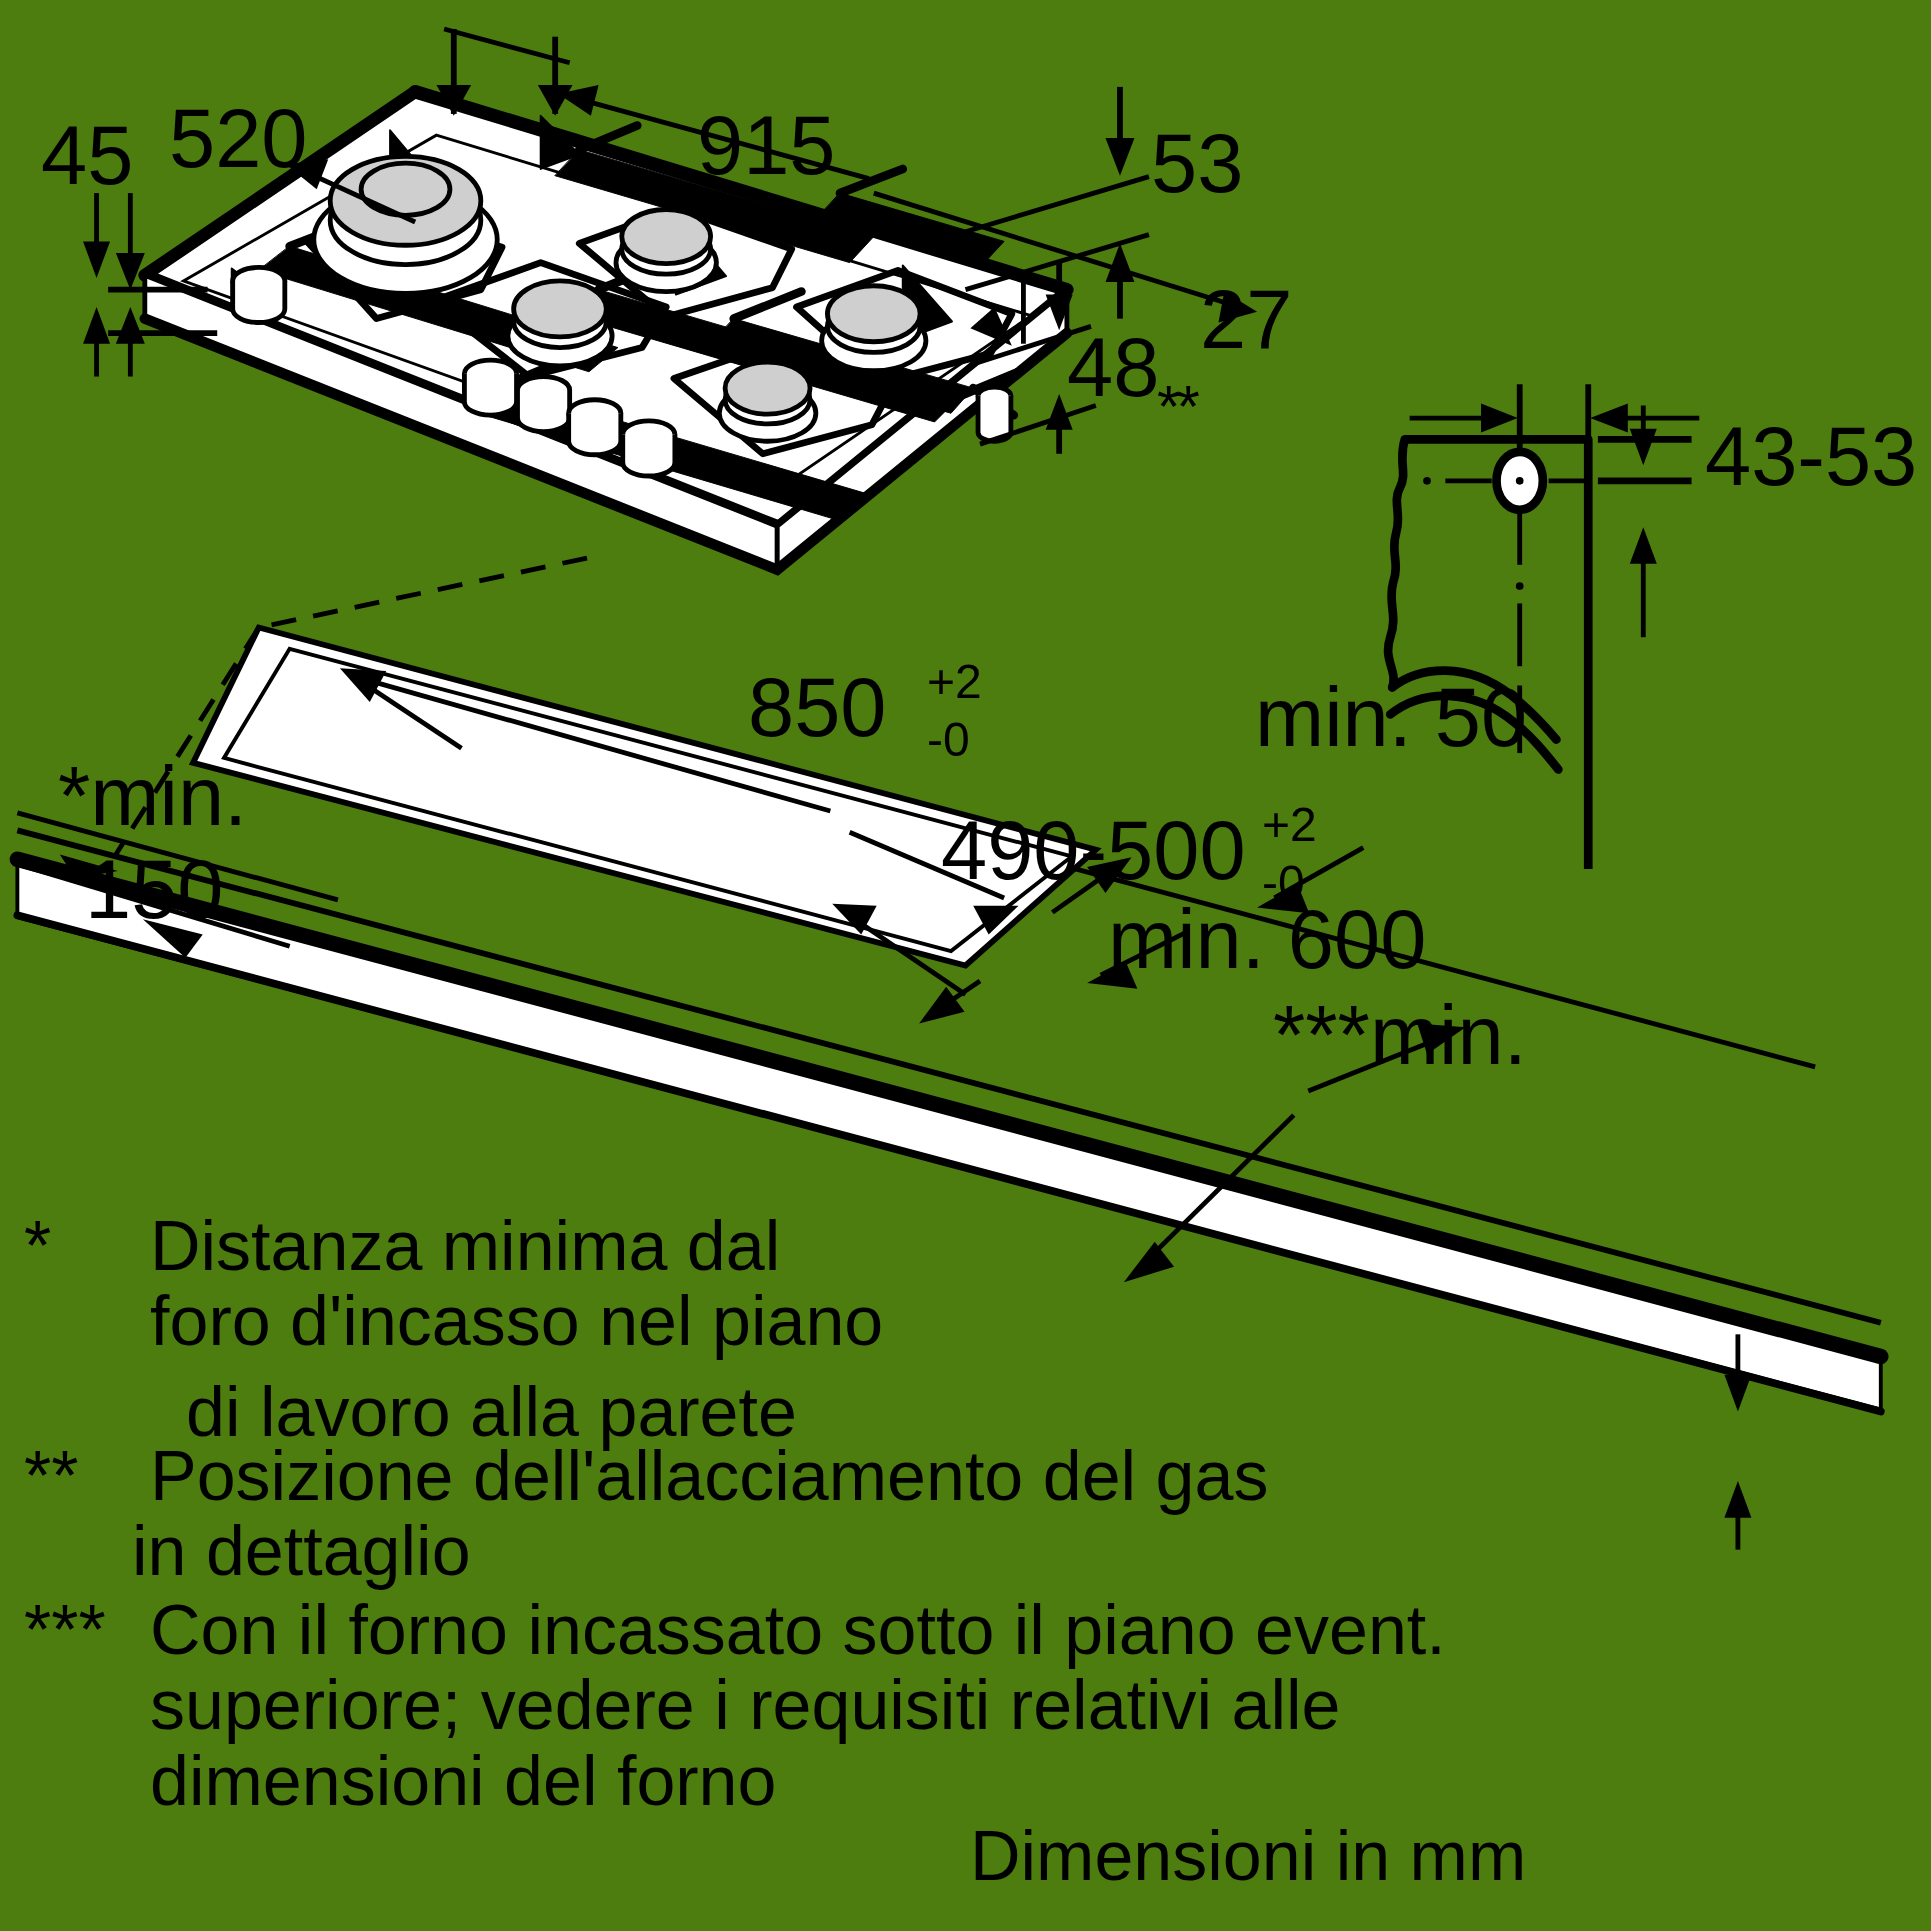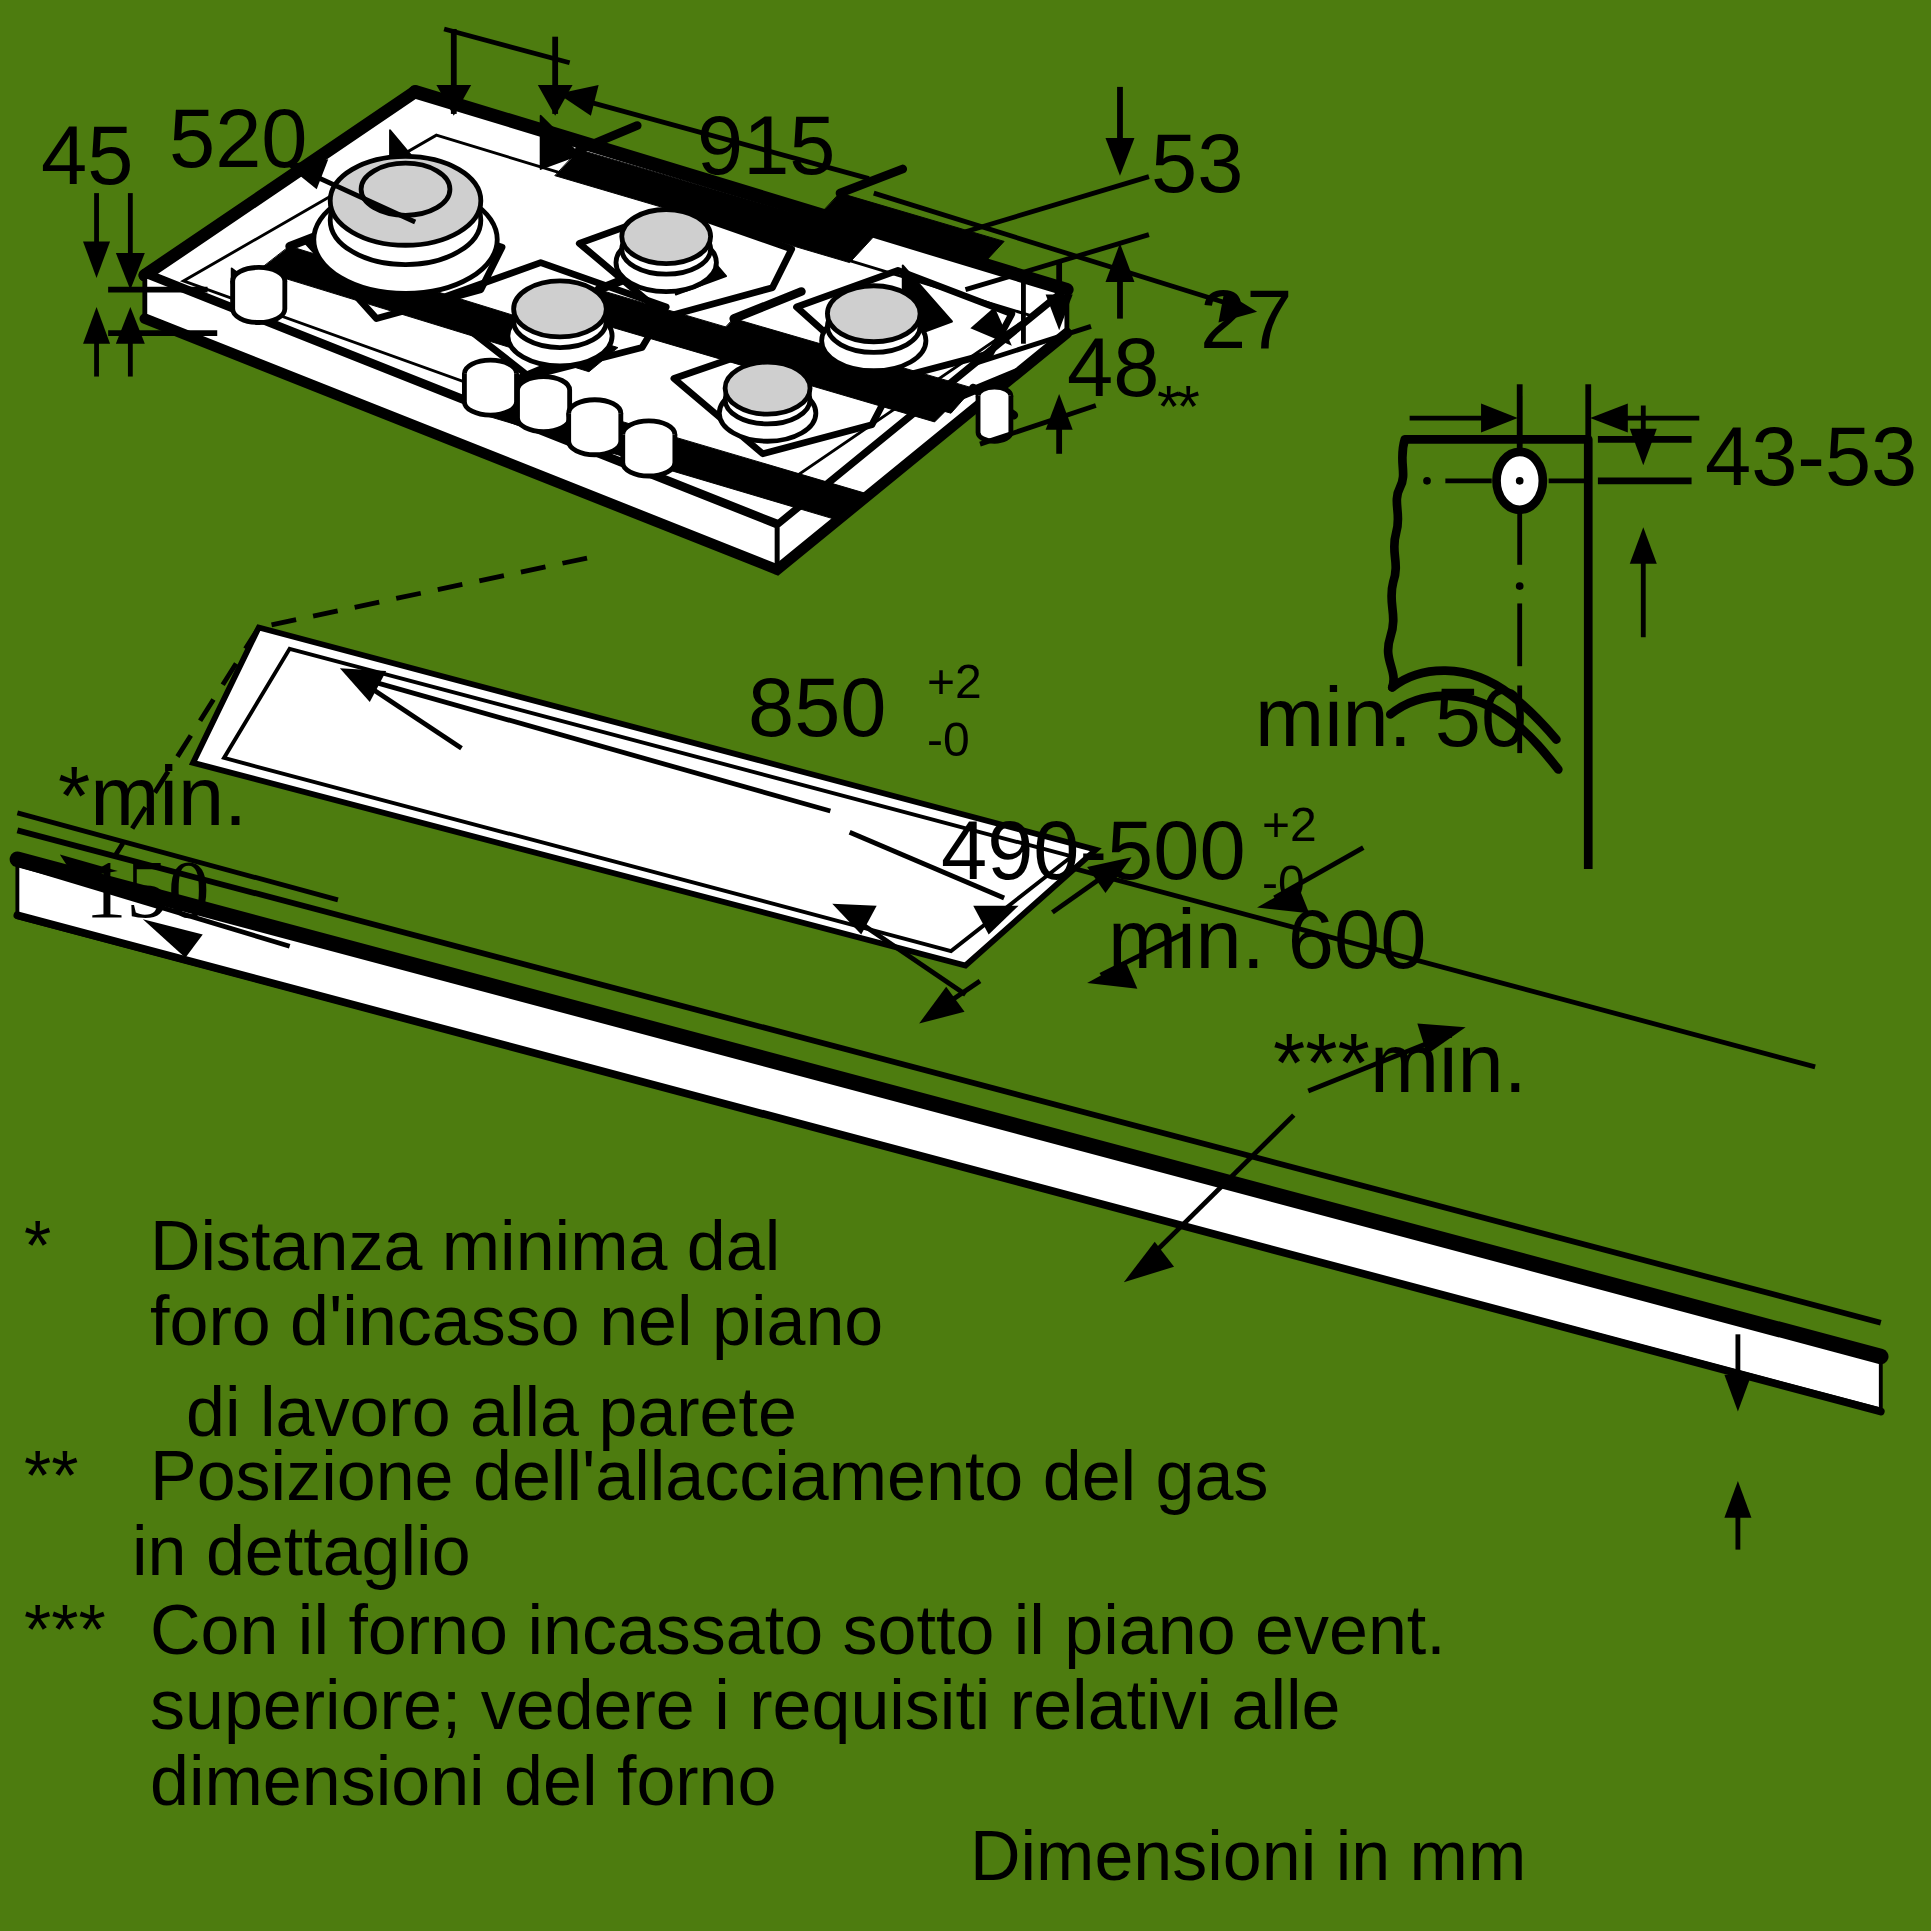--- a/index.html
+++ b/index.html
@@ -355,24 +355,24 @@
   <div style="position:absolute; left:941px; top:809px;">
     <span class="dimtext t-big" style="position:relative; left:0; top:0;">490-500</span>
     <span class="dimtext t-tol" style="left:321px; top:-7.7px;">+2</span>
     <span class="dimtext t-tol" style="left:321px; top:50px;">-0</span>
   </div>
 
   <div class="dimtext t-big" style="left:1108px; top:898px;">min. 600</div>
 
   <div style="position:absolute; left:58px; top:755px;">
     <div class="dimtext t-big" style="position:relative; left:0; top:0;">*min.</div>
-    <div class="dimtext t-big" style="position:relative; left:27px; top:9.7px;font-family:Liberation Serif, serif;">150</div>
+    <div class="dimtext t-big" style="position:relative; left:27px; top:9.7px;">150</div>
   </div>
 
-  <div style="position:absolute; left:1273px; top:994px;margin-top:28px;">
+  <div style="position:absolute; left:1273px; top:994px;">
     <div class="dimtext t-big" style="position:relative; left:0; top:0;">***min.</div>
   </div>
 
   <div style="position:absolute; left:24px; top:1209px; width:1448px;">
 
     <div style="position:relative; height:230px;">
       <span class="legend-mark" style="left:0; top:0;">*</span>
       <span class="legend" style="left:126px; top:75px;">foro d'incasso nel piano</span>
       <span class="legend" style="left:126px; top:0;">Distanza minima dal</span>
       <span class="legend" style="left:126px; top:166px;margin-left:36px;">di lavoro alla parete</span>

